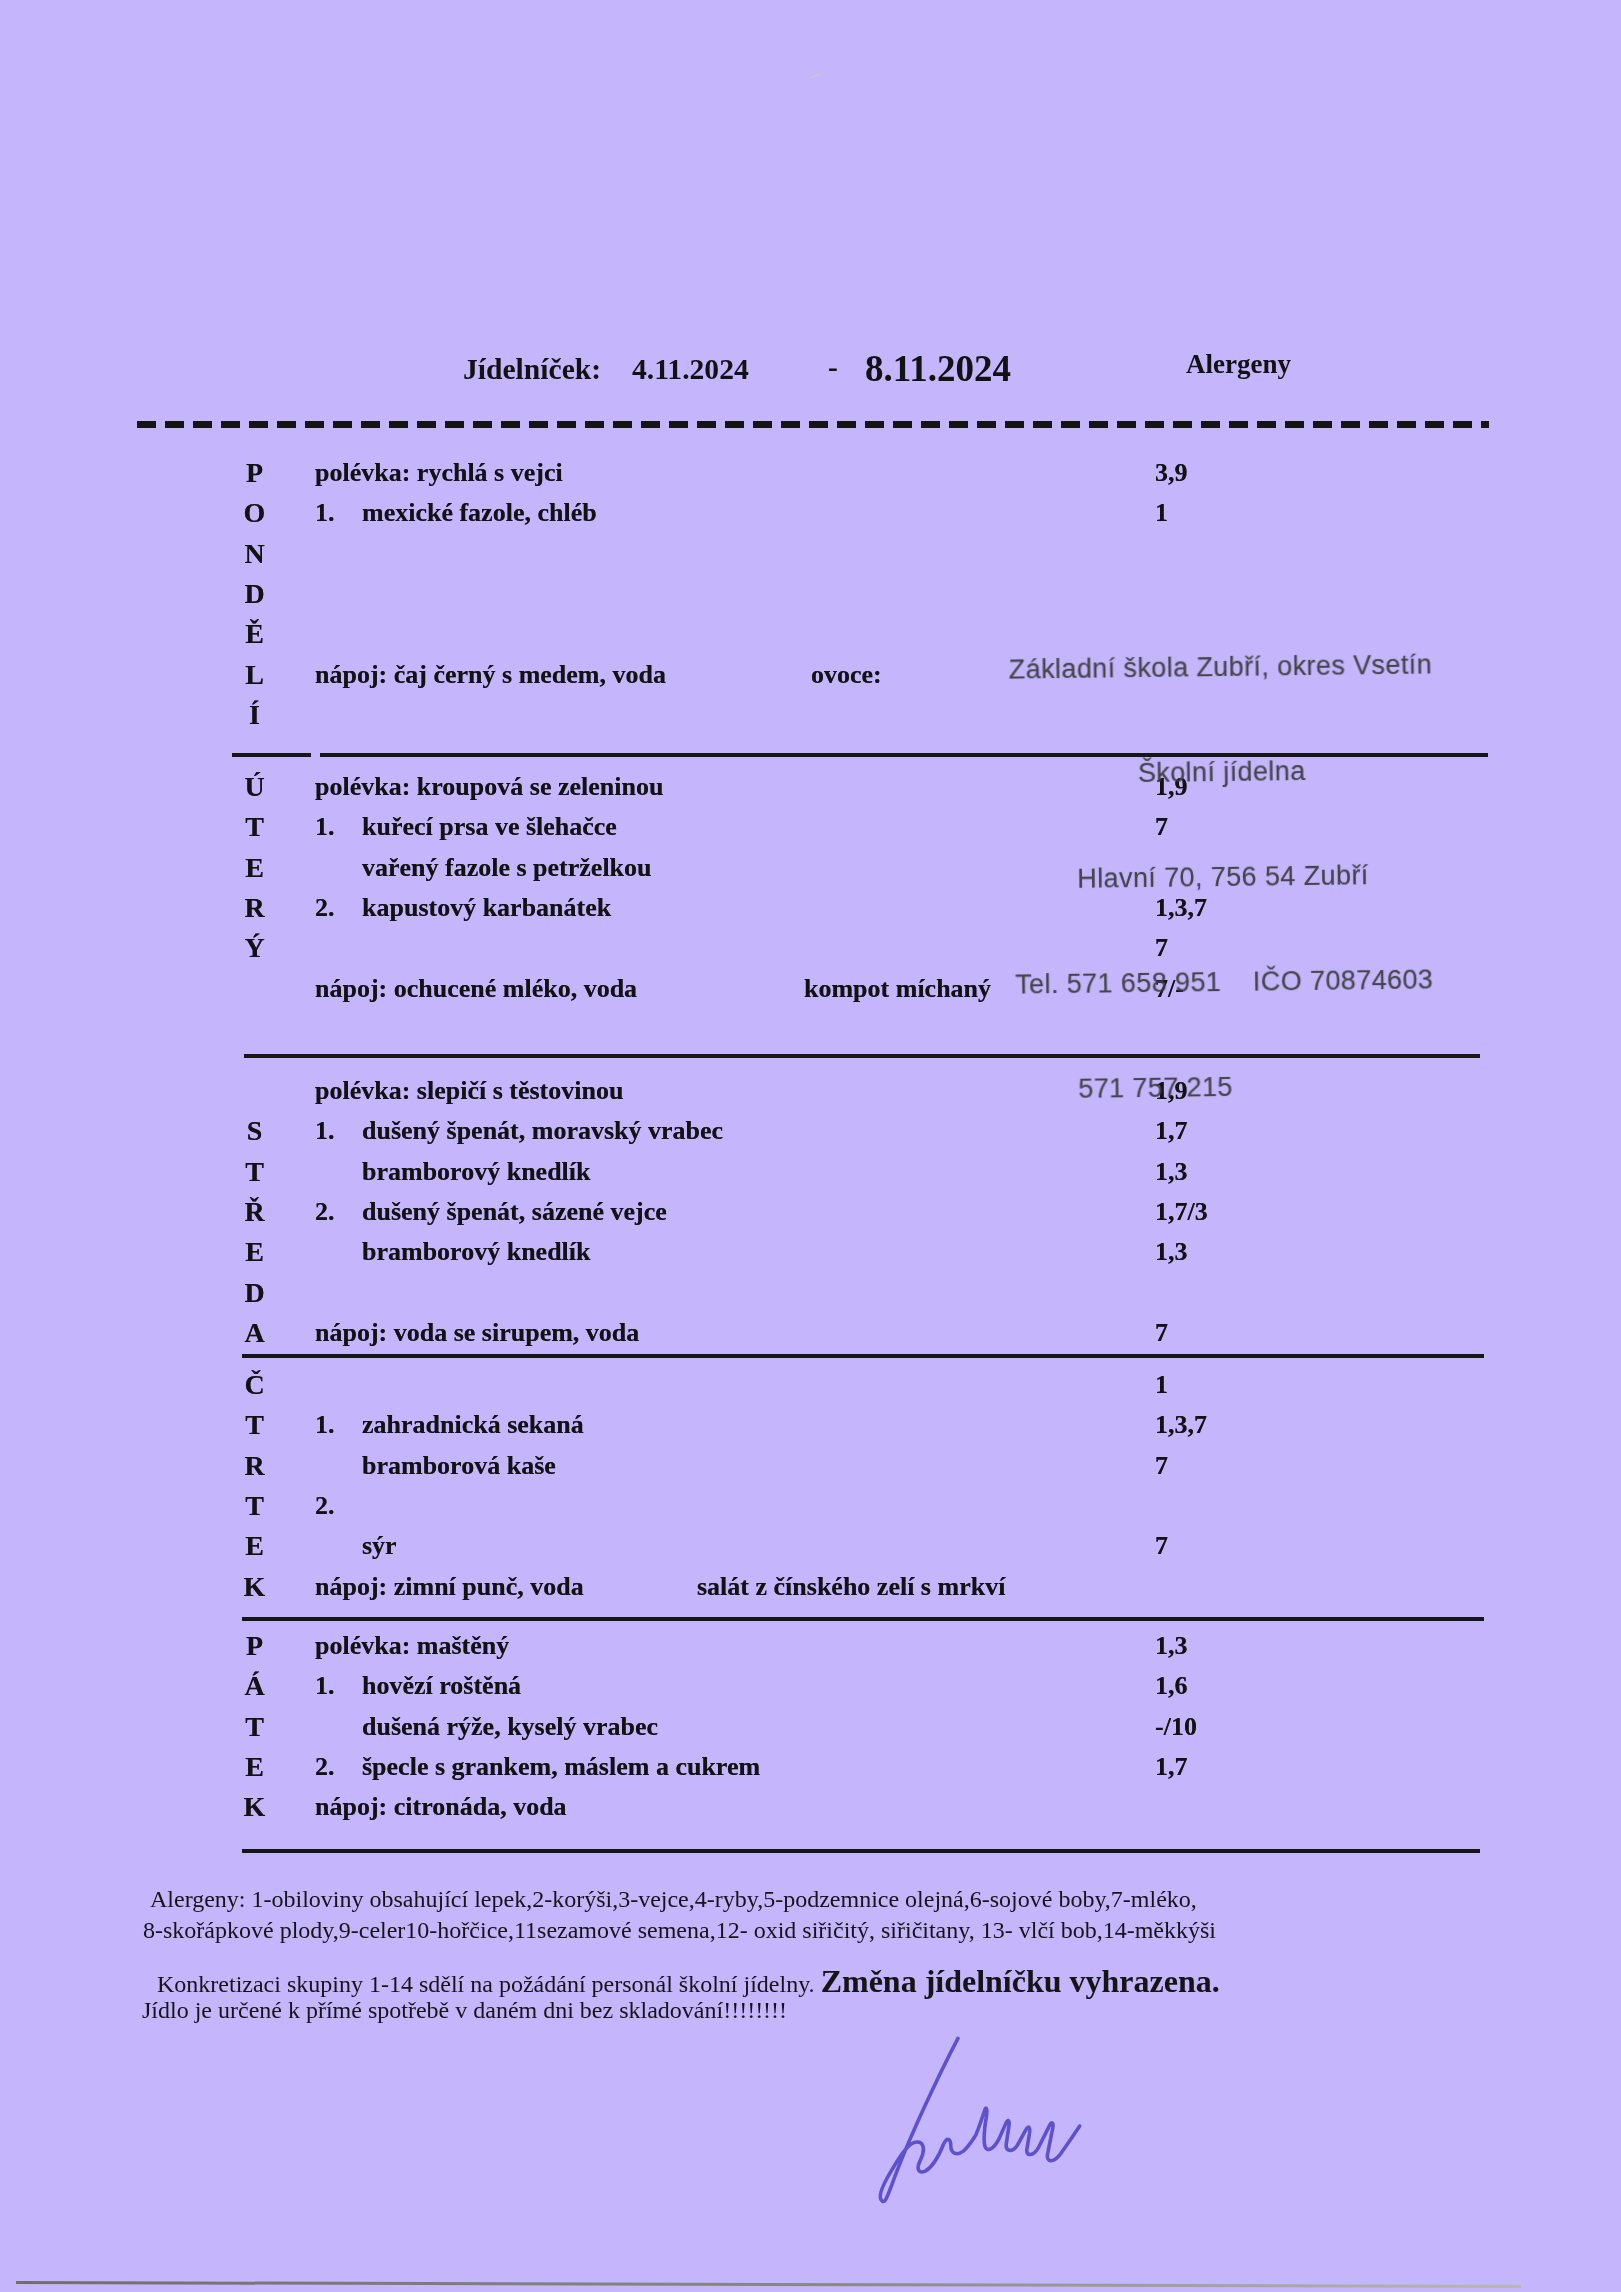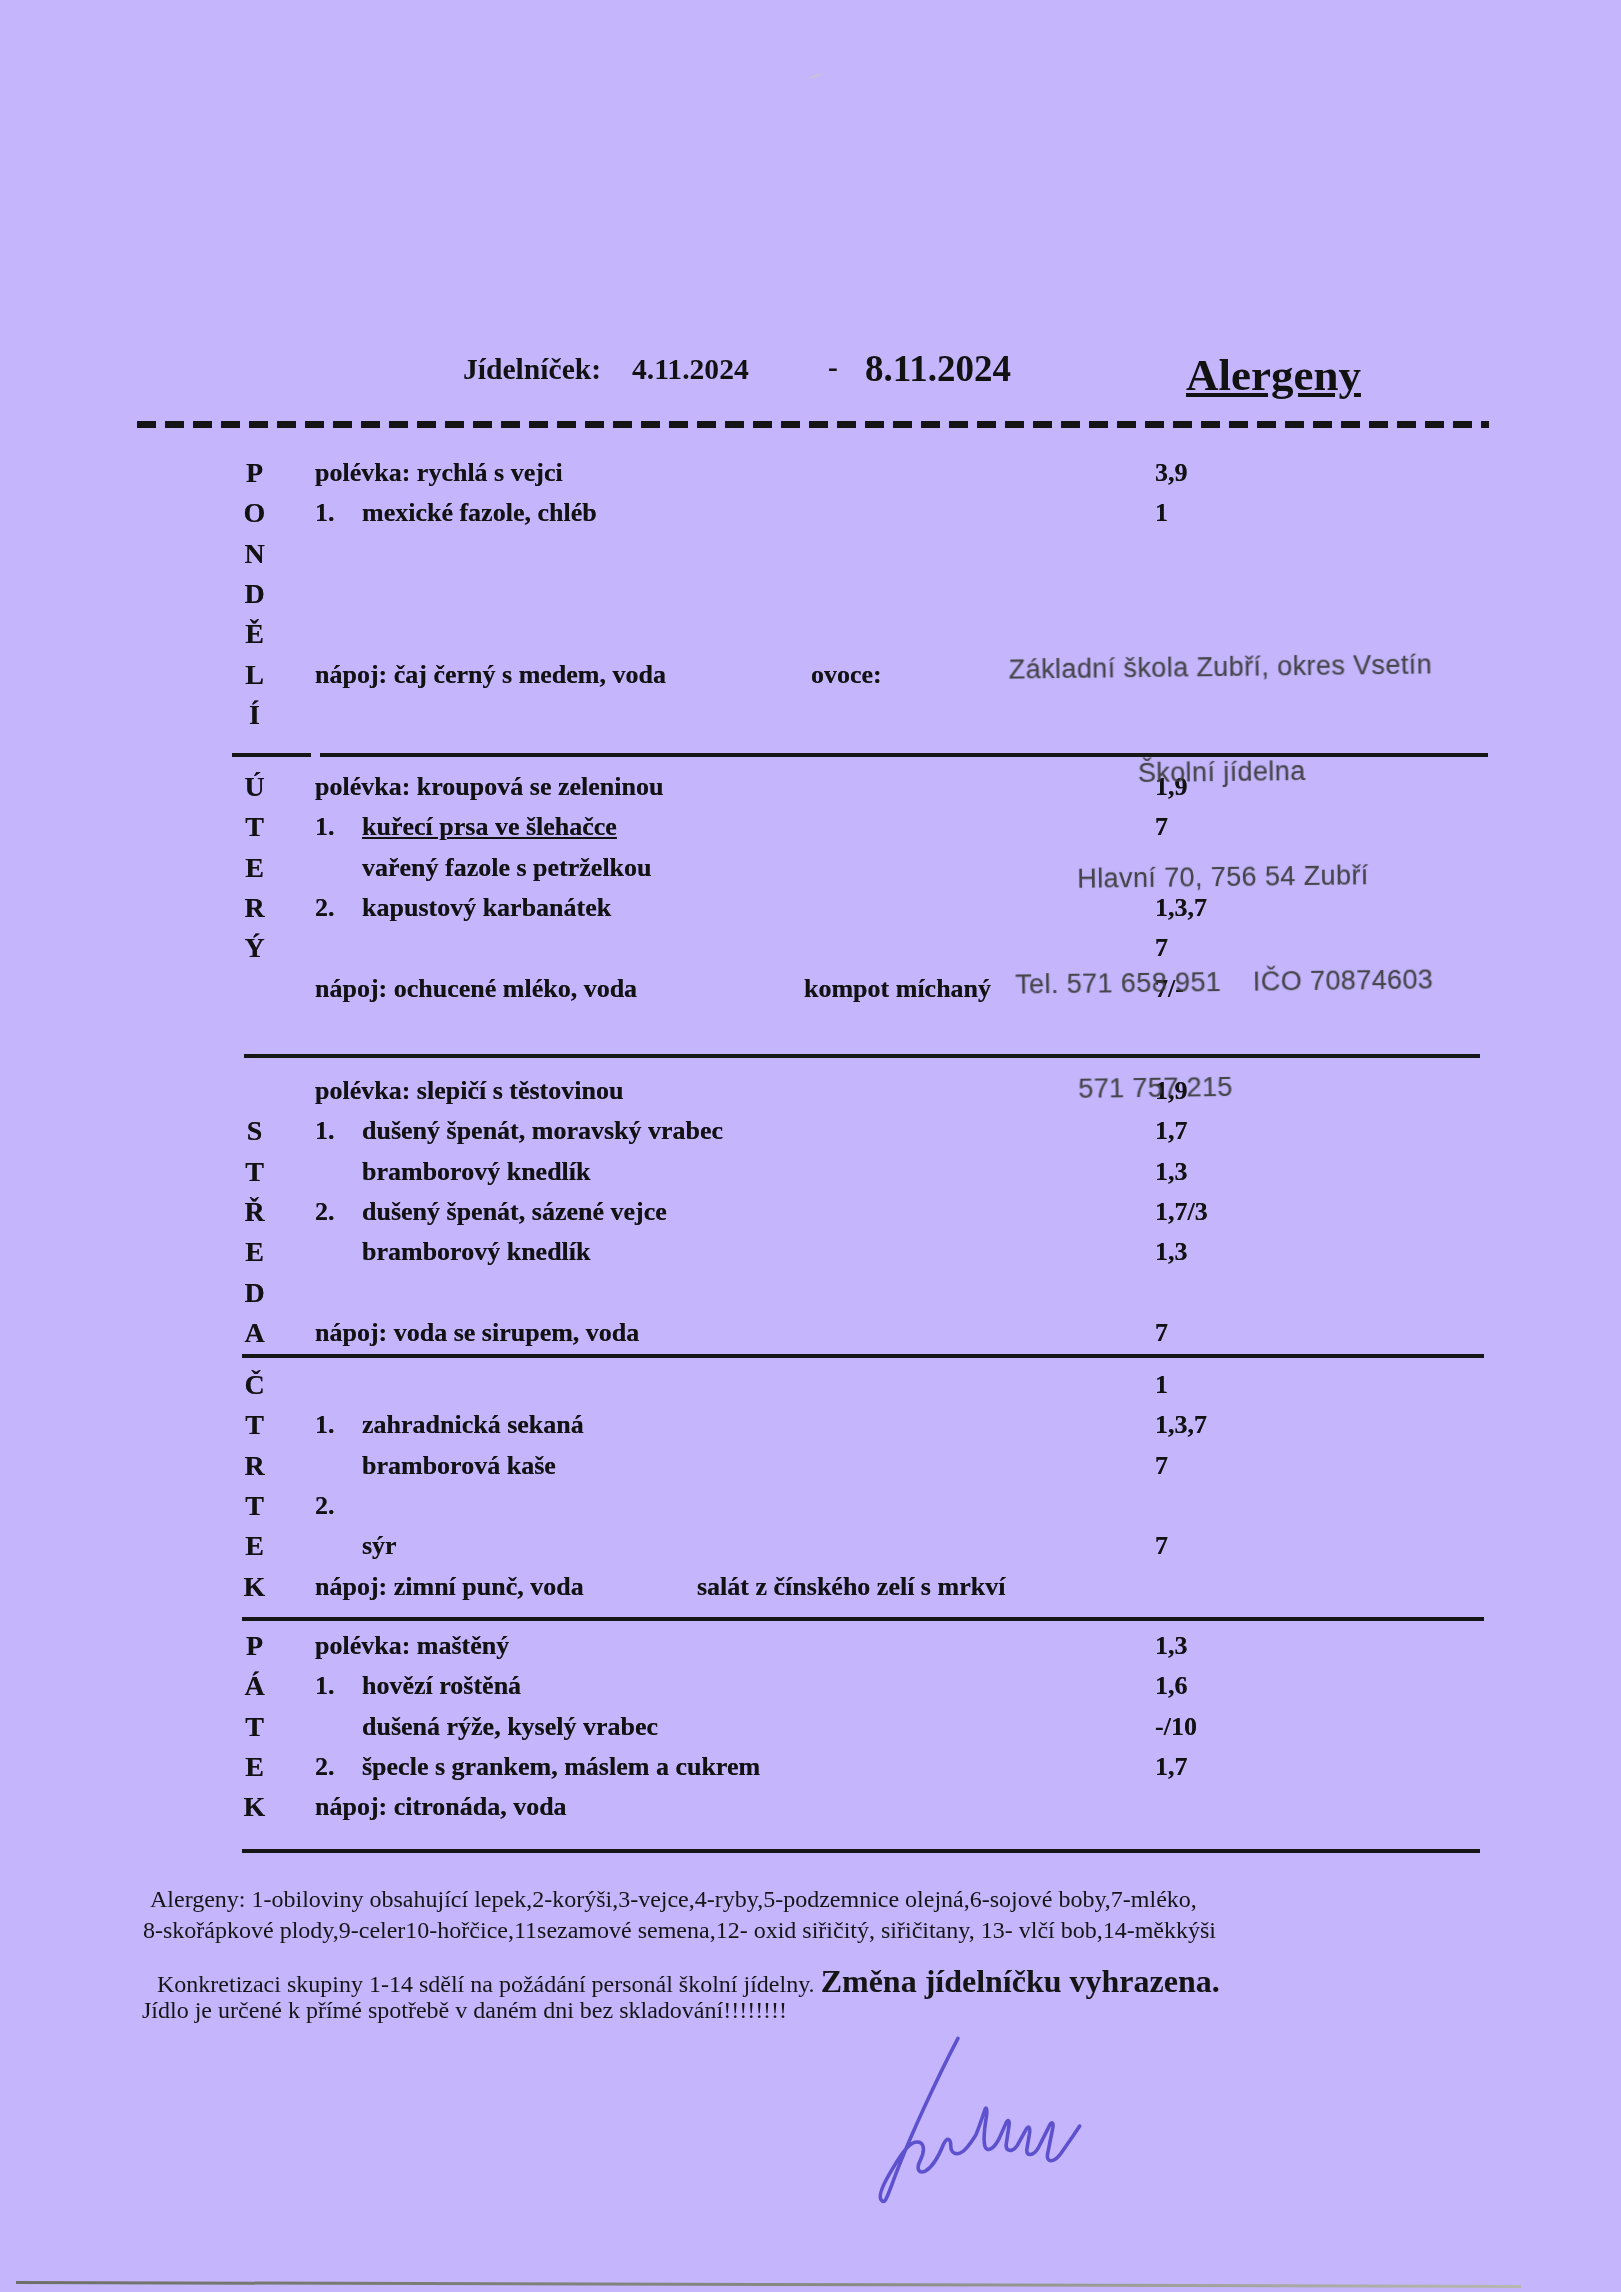--- a/index.html
+++ b/index.html
@@ -4,21 +4,21 @@
 <style>
   html,body{margin:0;padding:0;background:#e8e8e8;}
   #page{
     position:relative;width:1621px;height:2293px;background:#c4b5fd;
     font-family:"Liberation Serif", serif;color:#121212;overflow:hidden;
   }
   .abs{position:absolute;white-space:pre;}
   
   .t-small{font-size:29.6px;font-weight:bold;}
   .t-big{font-size:37px;font-weight:bold;}
-  .t-allerg{font-size:45px;font-weight:bold;text-decoration:underline;}
+  .t-allerg{font-size:27px;font-weight:bold;}
   
   .dashed-rule{
     position:absolute;left:137px;top:421px;width:1352px;height:7.2px;
     background:repeating-linear-gradient(90deg,#151515 0 19px,transparent 19px 28px);
   }
   .rule{position:absolute;height:3.6px;background:#161616;}
   .rule-1a{left:232px;top:753px;width:79px;}
   .rule-1b{left:320px;top:753px;width:1168px;}
   .rule-2{left:244px;top:1054px;width:1236px;}
   .rule-3{left:242px;top:1354px;width:1242px;}
@@ -113,21 +113,21 @@
       </div>
       <div class="day-section" style="top: 767px;">
         <div class="menu-row" style="top: 0px;">
           <span class="cell letter" style="left: 233px;">Ú</span>
           <span class="cell text" style="left: 315px;">polévka: kroupová se zeleninou</span>
           <span class="cell allergen" style="left: 1155px; width: 111px;">1,9</span>
         </div>
         <div class="menu-row" style="top: 40px;">
           <span class="cell letter" style="left: 233px;">T</span>
           <span class="cell num" style="left: 315px;">1.</span>
-          <span class="cell text" style="left: 362px; text-decoration: underline;">kuřecí prsa ve šlehačce</span>
+          <span class="cell text" style="left: 362px;">kuřecí prsa ve šlehačce</span>
           <span class="cell allergen" style="left: 1155px; width: 111px;">7</span>
         </div>
         <div class="menu-row" style="top: 81px;">
           <span class="cell letter" style="left: 233px;">E</span>
           <span class="cell text" style="left: 362px;">vařený fazole s petrželkou</span>
         </div>
         <div class="menu-row" style="top: 121px;">
           <span class="cell letter" style="left: 233px;">R</span>
           <span class="cell num" style="left: 315px;">2.</span>
           <span class="cell text" style="left: 362px;">kapustový karbanátek</span>

